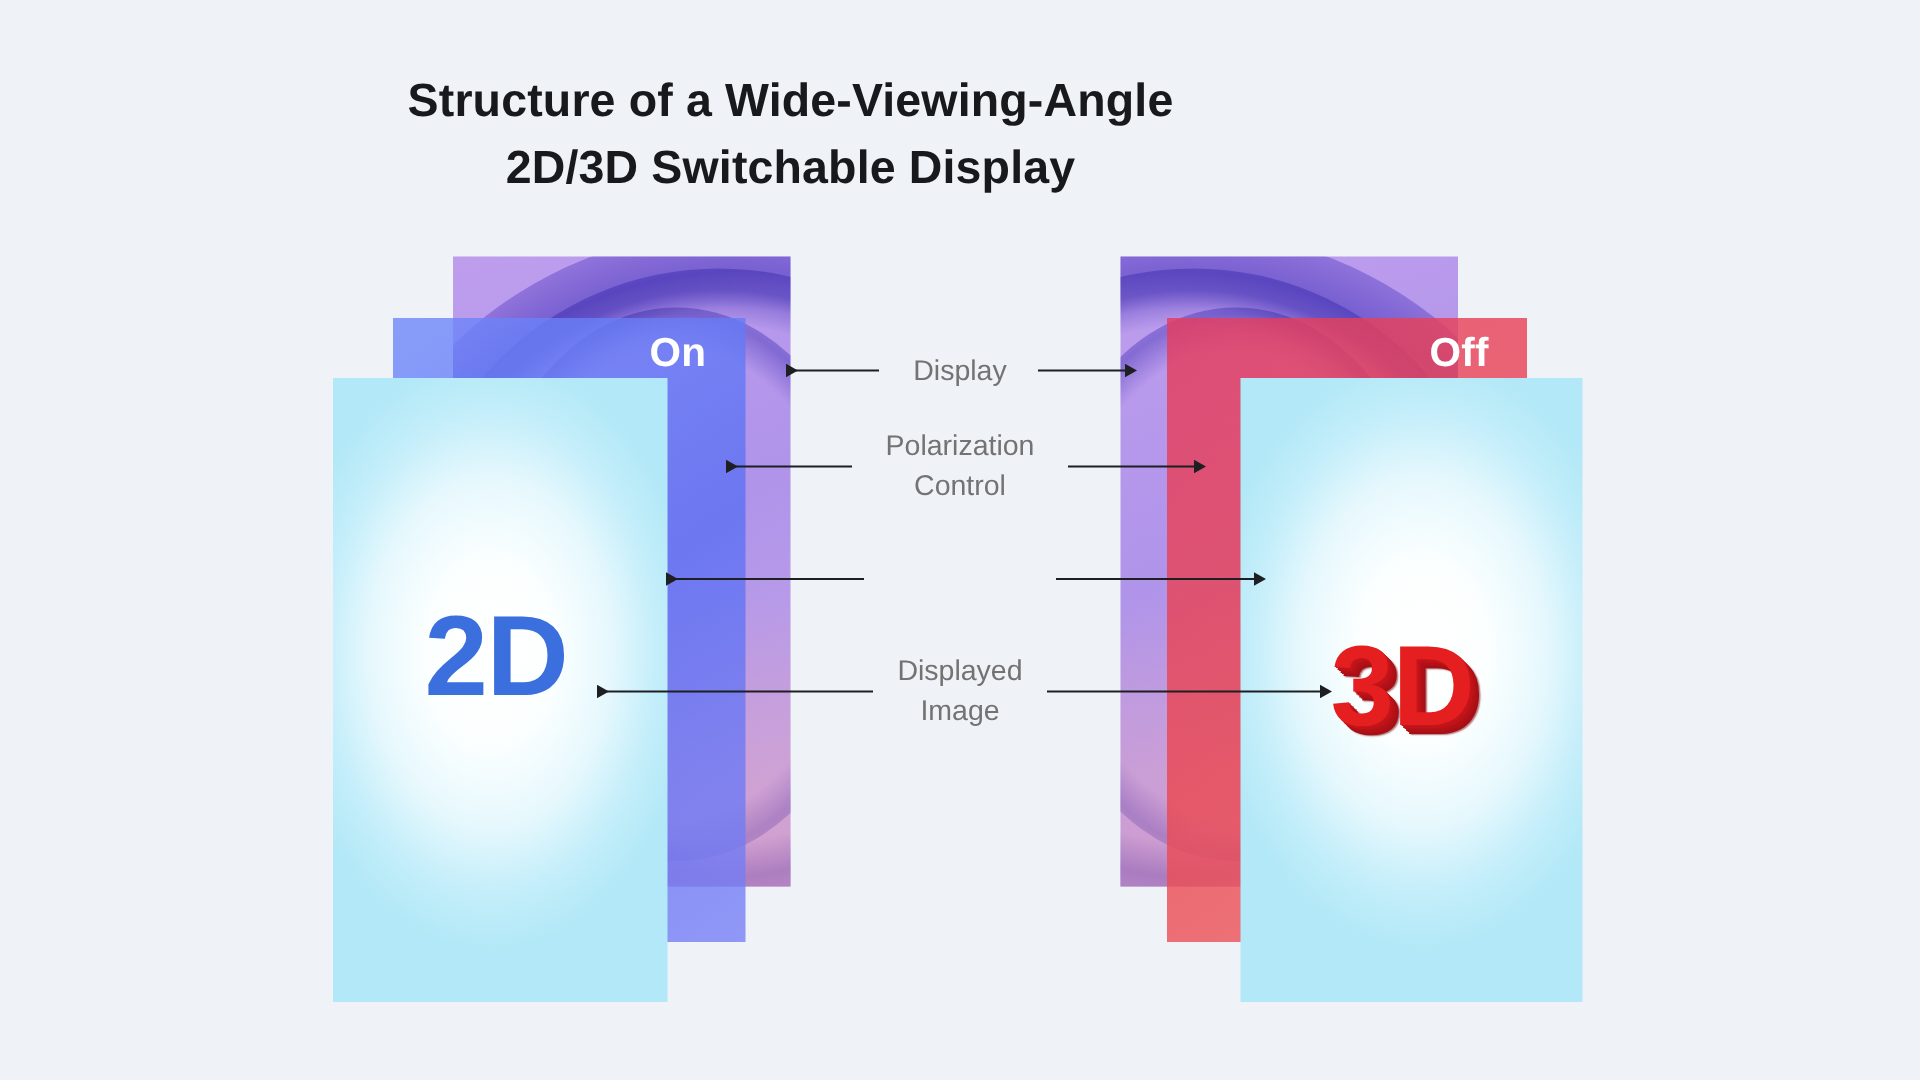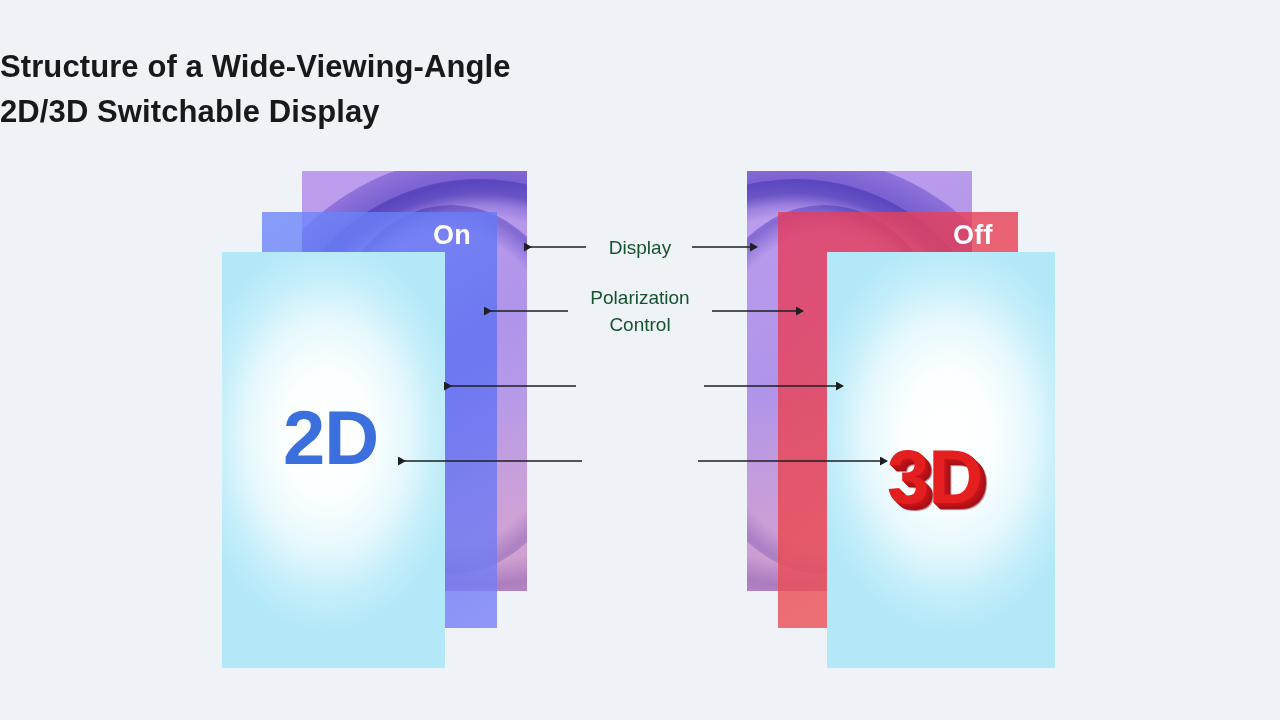--- a/index.html
+++ b/index.html
@@ -9,20 +9,21 @@
     font-family:"Liberation Sans", sans-serif;
     overflow:hidden;
     position:relative;
   }
 
   
   #title {
     position:absolute;
     left:0; top:44px;
     width:1054px;
+    text-align:center;
     color:#17191c;
     font-size:31px;
     line-height:45px;
     font-weight:600;
     letter-spacing:0.1px;
     white-space:pre-line;
   }
 
   
   #stage { position:absolute; left:0; top:0; width:1192px; height:720px; }
@@ -99,29 +100,28 @@
     line-height:1;
     letter-spacing:-1px;
   }
   #word-2d { color:#3a6fdd; }
   #word-3d {
     color:#e51f20;
     text-shadow:
       1px 1px 0 #c5151a, 2px 2px 0 #bf1419, 3px 3px 0 #b91218,
       4px 4px 0 #b31117, 5px 5px 0 #ad1016, 6px 6px 0 #a60f15,
       7px 7px 1px rgba(120,10,16,.55);
-    margin-top: 19px;
   }
 
   
   .callout-label {
     position:absolute;
     width:1280px; left:0;
     text-align:center;
-    color:#14532d;
+    color:#737373;
     font-size:19px;
     line-height:27px;
     white-space:pre-line;
     pointer-events:none;
   }
 
   
   #arrows { position:absolute; left:0; top:0; width:1280px; height:720px; }
 </style>
 </head>
@@ -192,14 +192,16 @@
       <line x1="698" y1="461" x2="880" y2="461" marker-end="url(#ah-r)"></line>
     </g>
   </svg>
 
   <div class="callout-label" style="top:234px;">Display</div>
 
   <div class="callout-label" style="top:284px;">Polarization
 Control</div>
 
 
+  <div class="callout-label" style="top:434px;">Displayed
+Image</div>
 
 </div>
 
 </body></html>

